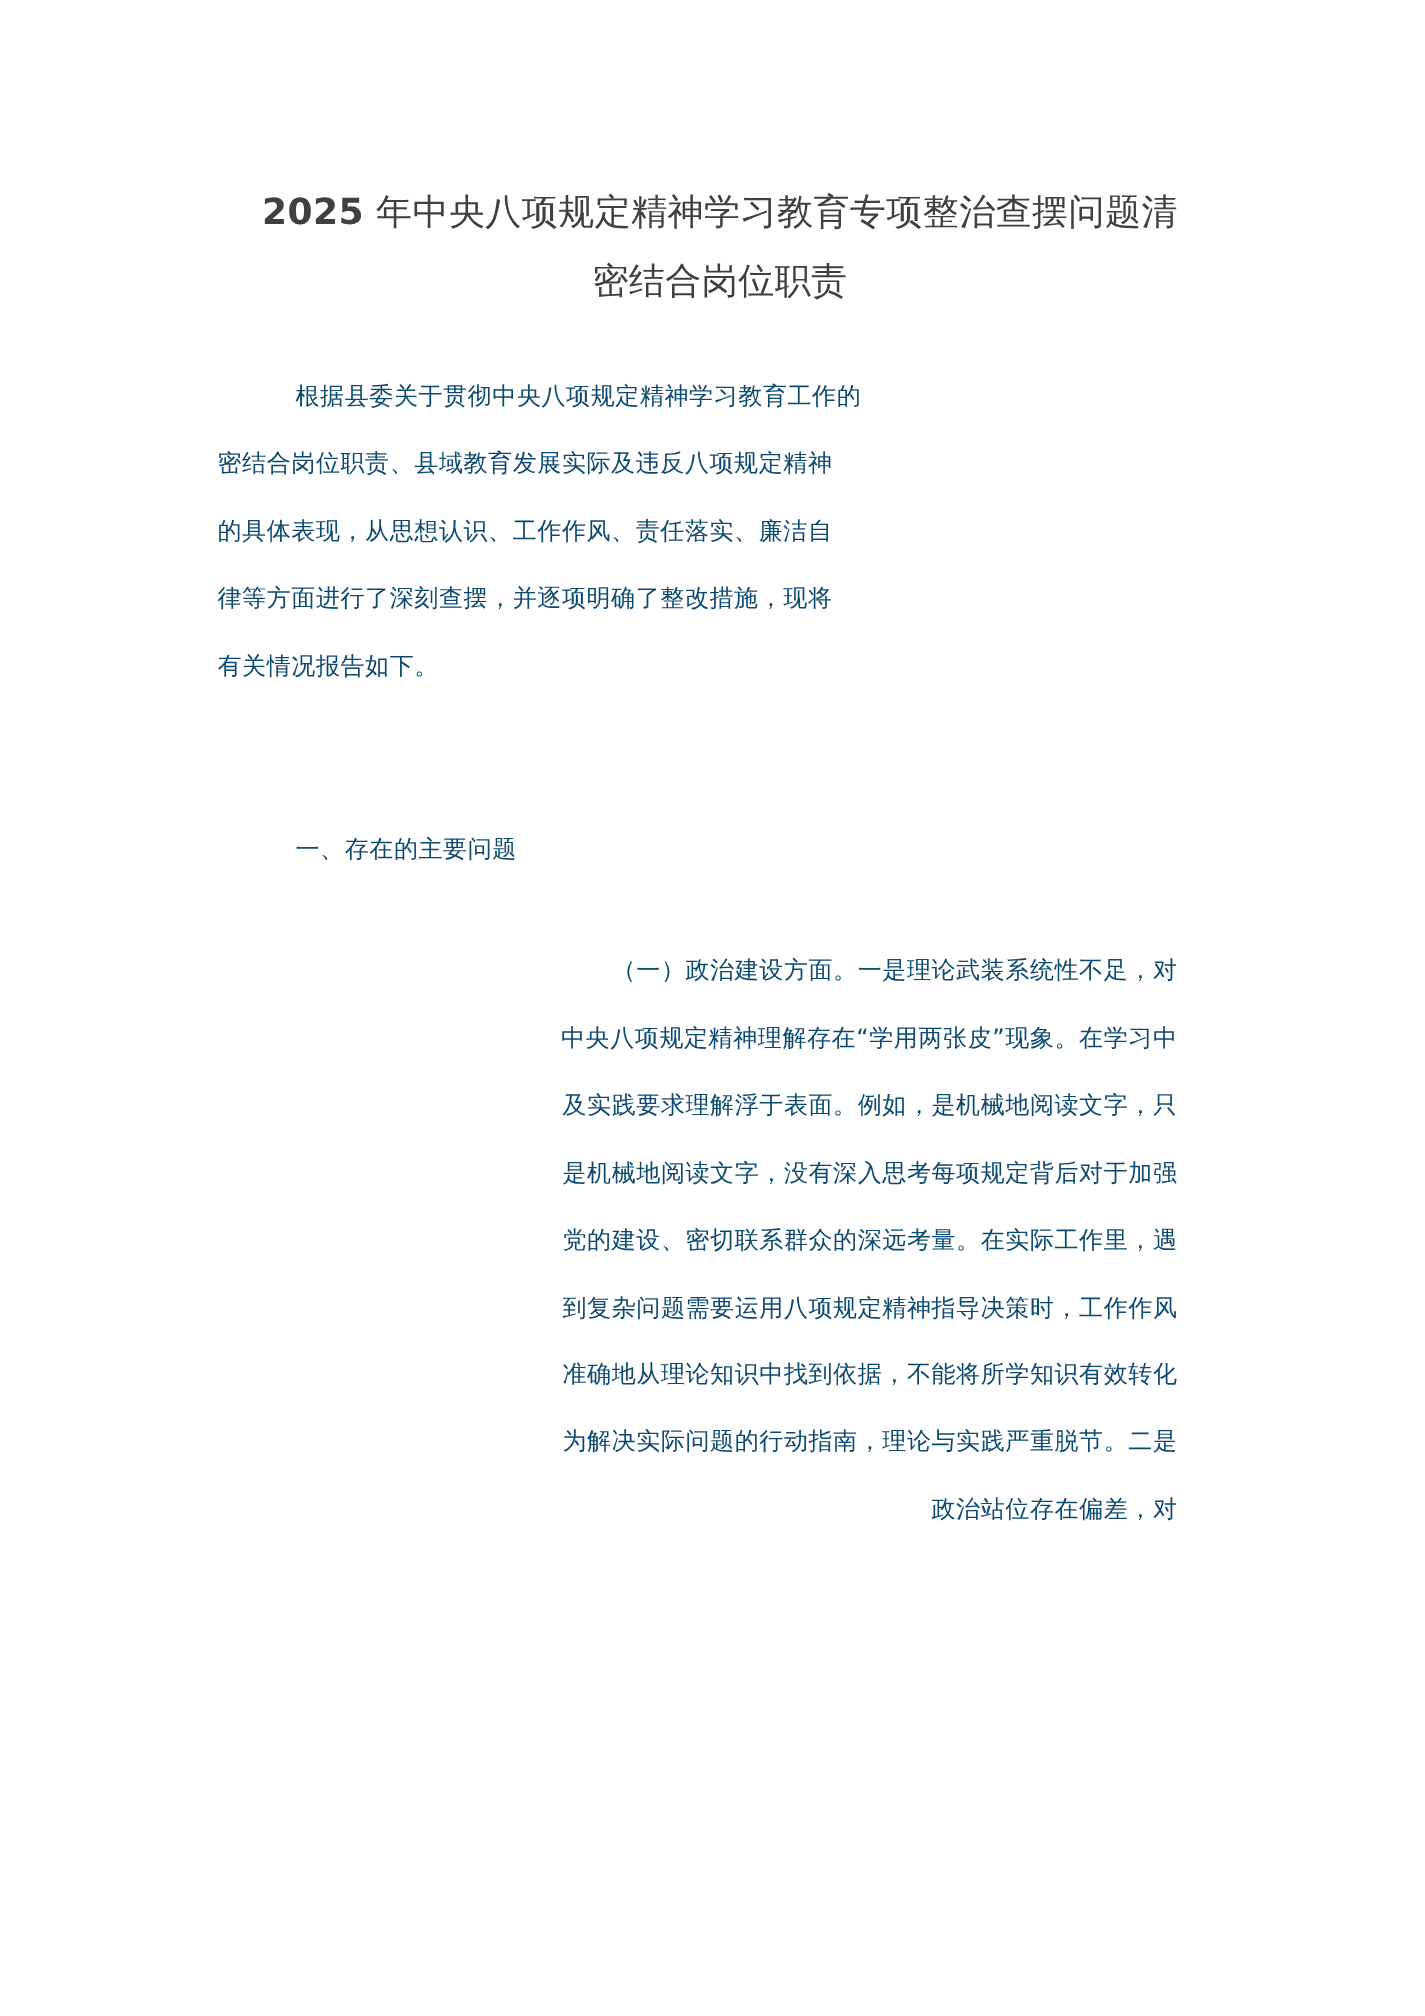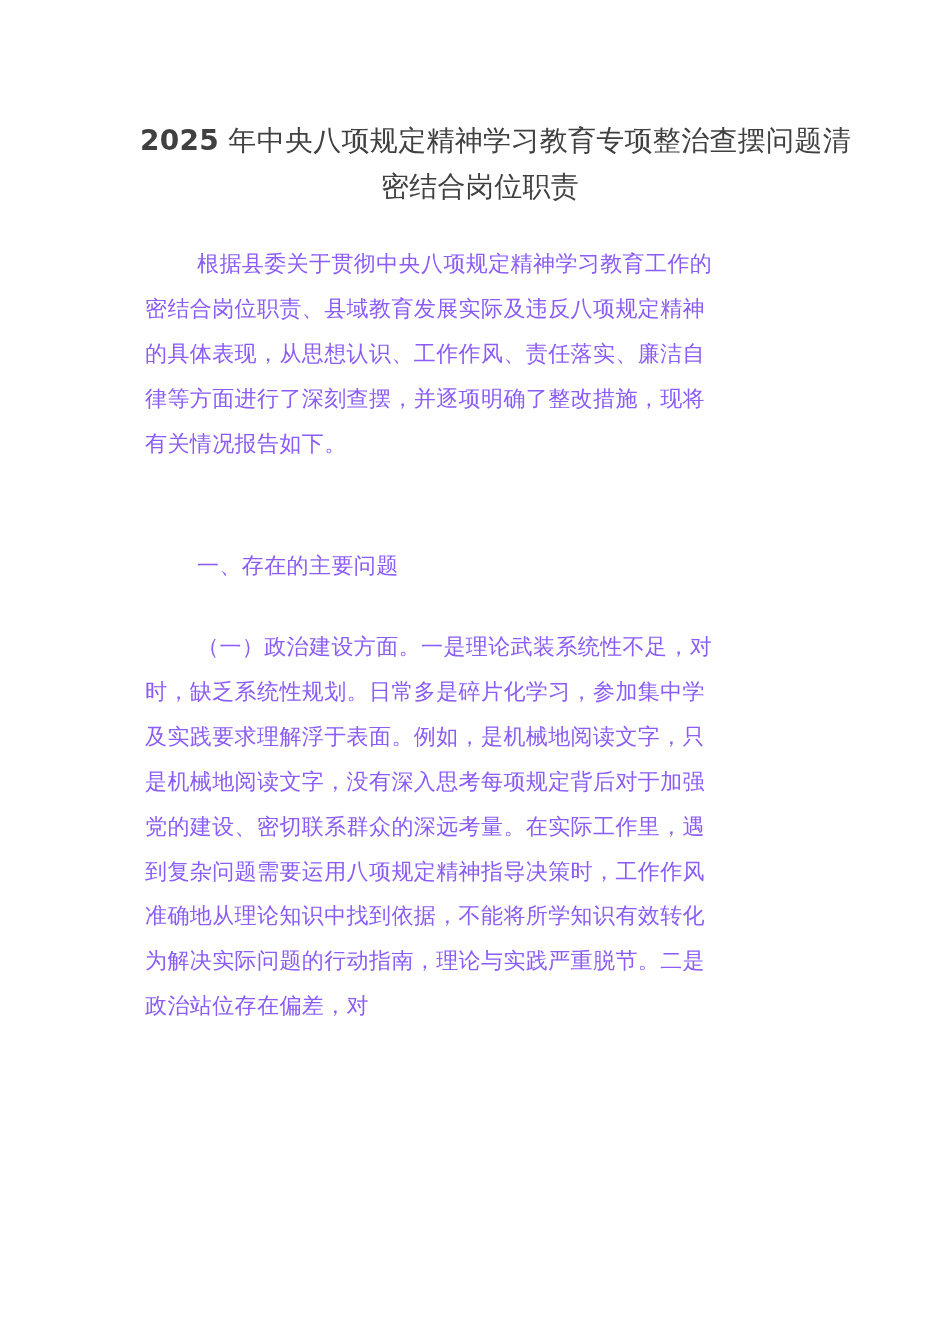--- a/index.html
+++ b/index.html
@@ -1,23 +1,23 @@
 <!DOCTYPE html>
 <html><head>
 <meta charset="utf-8">
 <style>
   html, body { margin: 0; padding: 0; background: #ffffff; }
   body { width: 950px; height: 1344px; position: relative; overflow: hidden;
          font-family: "DejaVu Sans", "Liberation Sans", sans-serif; color: #1a1a1a; }
   .page { position: absolute; left: 0; top: 0; width: 950px; height: 1344px; background: #fff; }
   .title { position: absolute; left: 140px; top: 118px; width: 680px; text-align: center;
-           font-size: 28px; line-height: 46px; color: #404040; letter-spacing: 0.3px; }
+           font-size: 24px; line-height: 46px; color: #404040; letter-spacing: 0.3px; }
   .title .year { font-weight: bold; }
-  .body-text { position: absolute; left: 145px; width: 640px; font-size: 22px; line-height: 44.9px;
-               letter-spacing: 0.4px; color: #8b5cf6; }
+  .body-text { position: absolute; left: 145px; width: 640px; font-size: 16px; line-height: 44.9px;
+               letter-spacing: 0.4px; color: #0c4a6e; }
   .line { display: block; white-space: nowrap; }
   .indent { padding-left: 52px; }
 </style>
 </head>
 <body>
 
 <div class="page">
 
   <div class="title">
     <span class="line"><span class="year">2025</span> <span>年中央八项规定精神学习教育专项整治查摆问题清</span></span>
@@ -29,23 +29,23 @@
     <span class="line">密结合岗位职责、县域教育发展实际及违反八项规定精神</span>
     <span class="line">的具体表现，从思想认识、工作作风、责任落实、廉洁自</span>
     <span class="line">律等方面进行了深刻查摆，并逐项明确了整改措施，现将</span>
     <span class="line">有关情况报告如下。</span>
   </div>
 
   <div class="body-text" style="top:544px;">
     <span class="line indent">一、存在的主要问题</span>
   </div>
 
-  <div class="body-text" style="top:625px;">
+  <div class="body-text" style="top:625px;text-align:right;">
     <span class="line indent">（一）政治建设方面。一是理论武装系统性不足，对</span>
-    <span class="line">时，缺乏系统性规划。日常多是碎片化学习，参加集中学</span>
+    <span class="line">中央八项规定精神理解存在“学用两张皮”现象。在学习中</span>
     <span class="line">及实践要求理解浮于表面。例如，是机械地阅读文字，只</span>
     <span class="line">是机械地阅读文字，没有深入思考每项规定背后对于加强</span>
     <span class="line">党的建设、密切联系群众的深远考量。在实际工作里，遇</span>
     <span class="line">到复杂问题需要运用八项规定精神指导决策时，工作作风</span>
     <span class="line">准确地从理论知识中找到依据，不能将所学知识有效转化</span>
     <span class="line">为解决实际问题的行动指南，理论与实践严重脱节。二是</span>
     <span class="line">政治站位存在偏差，对</span>
   </div>
 
 </div>

